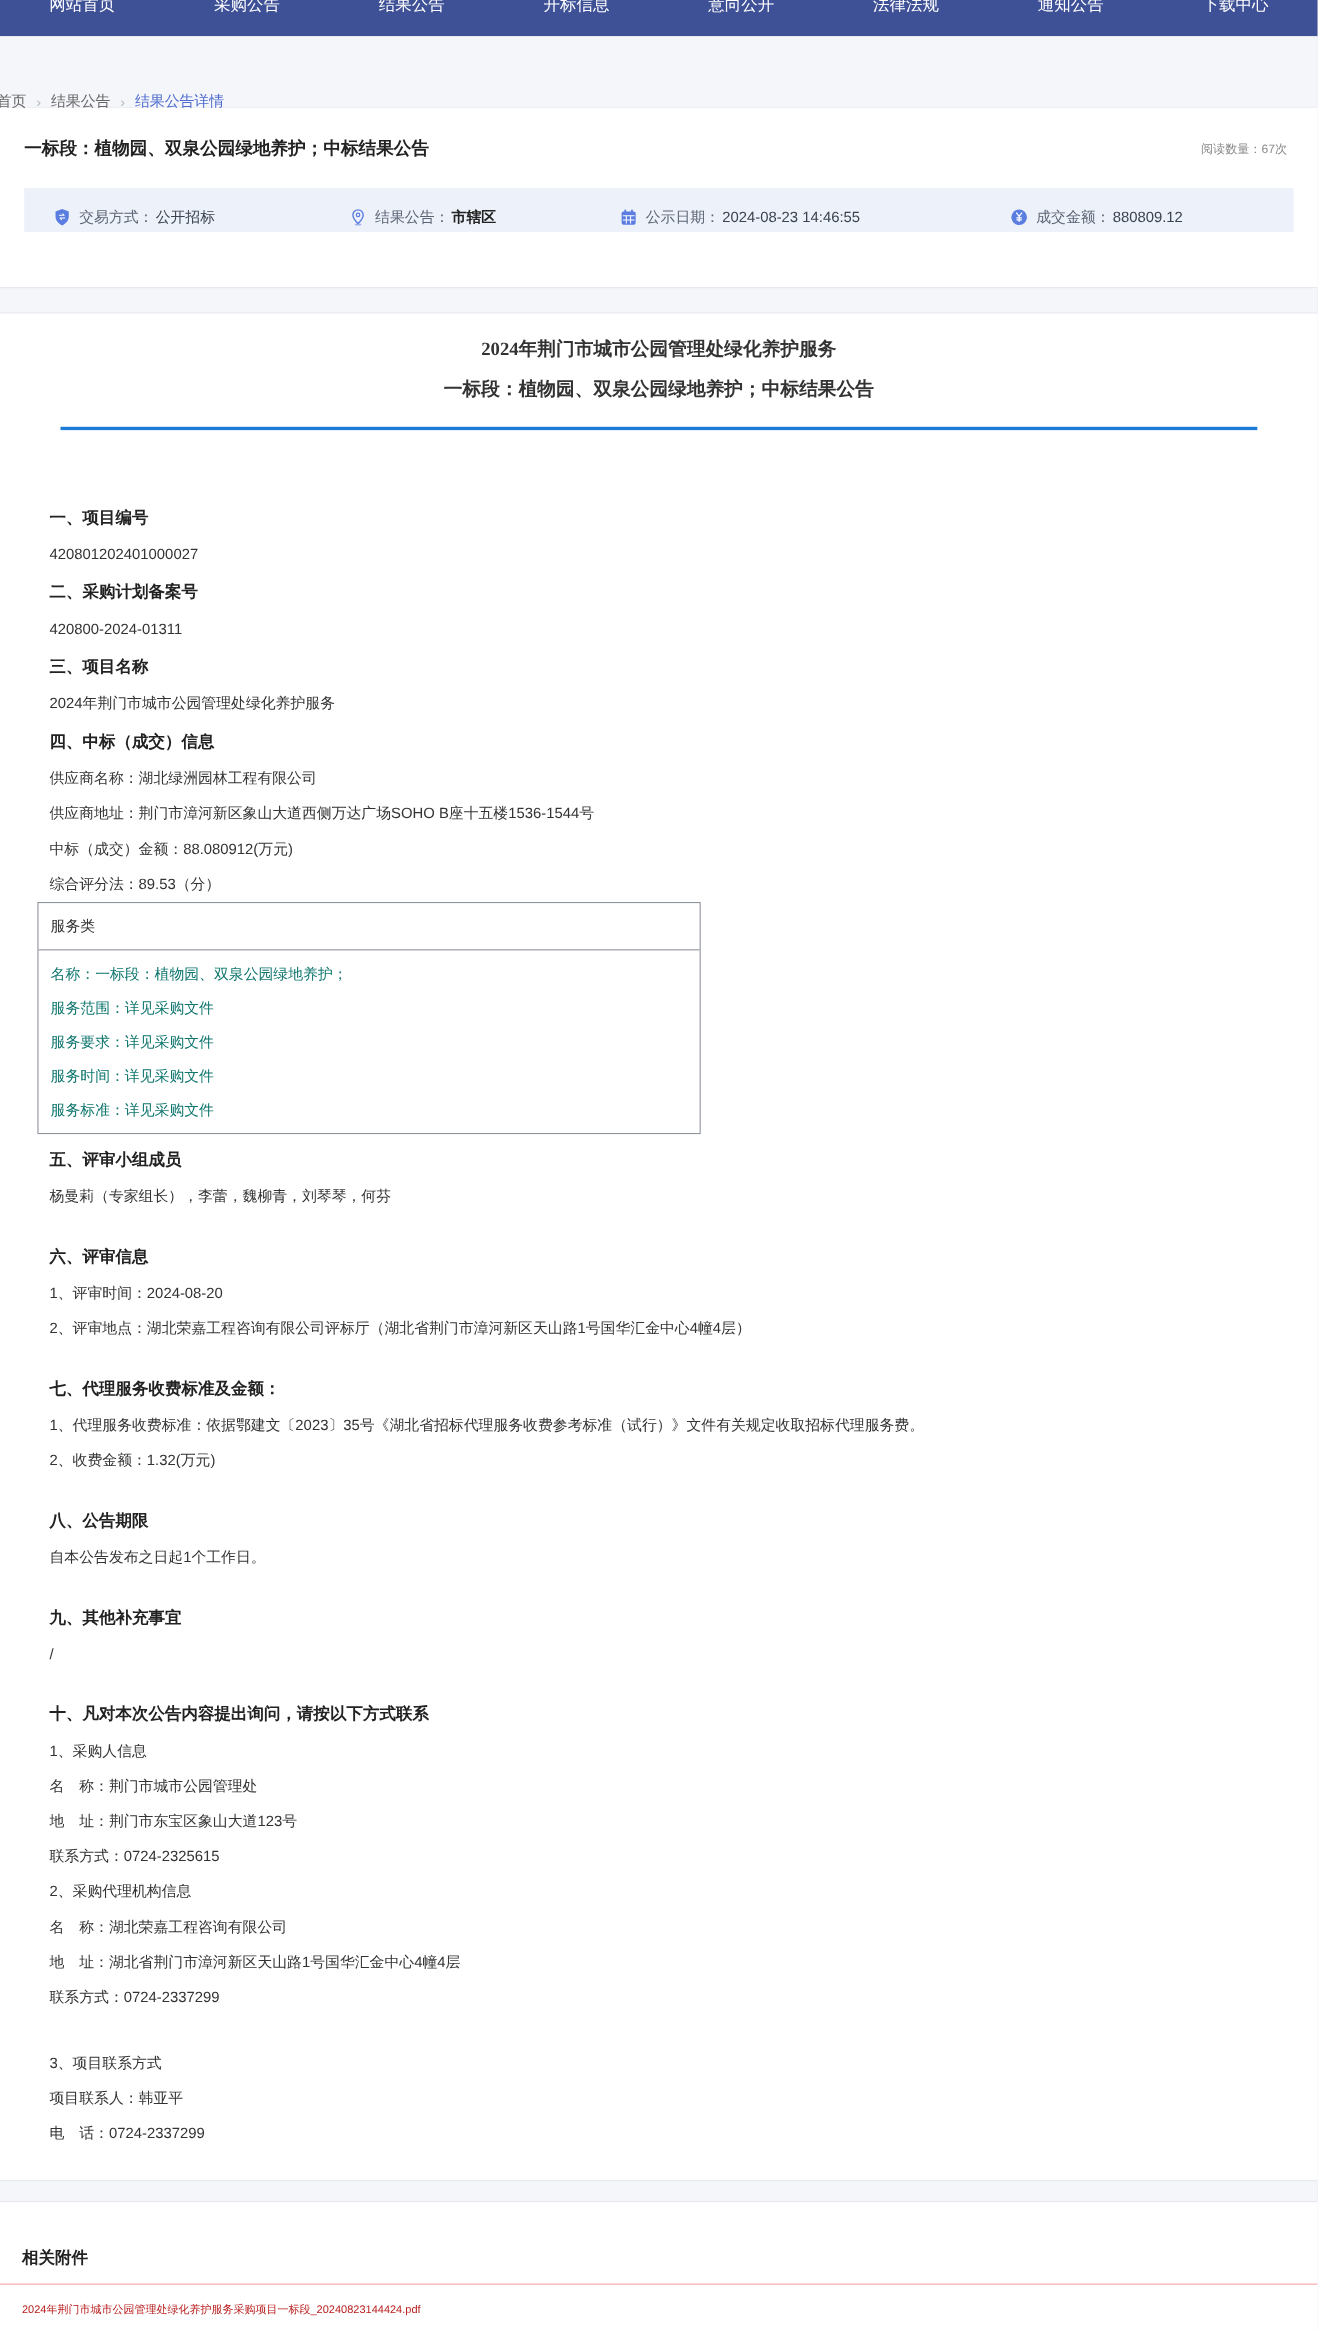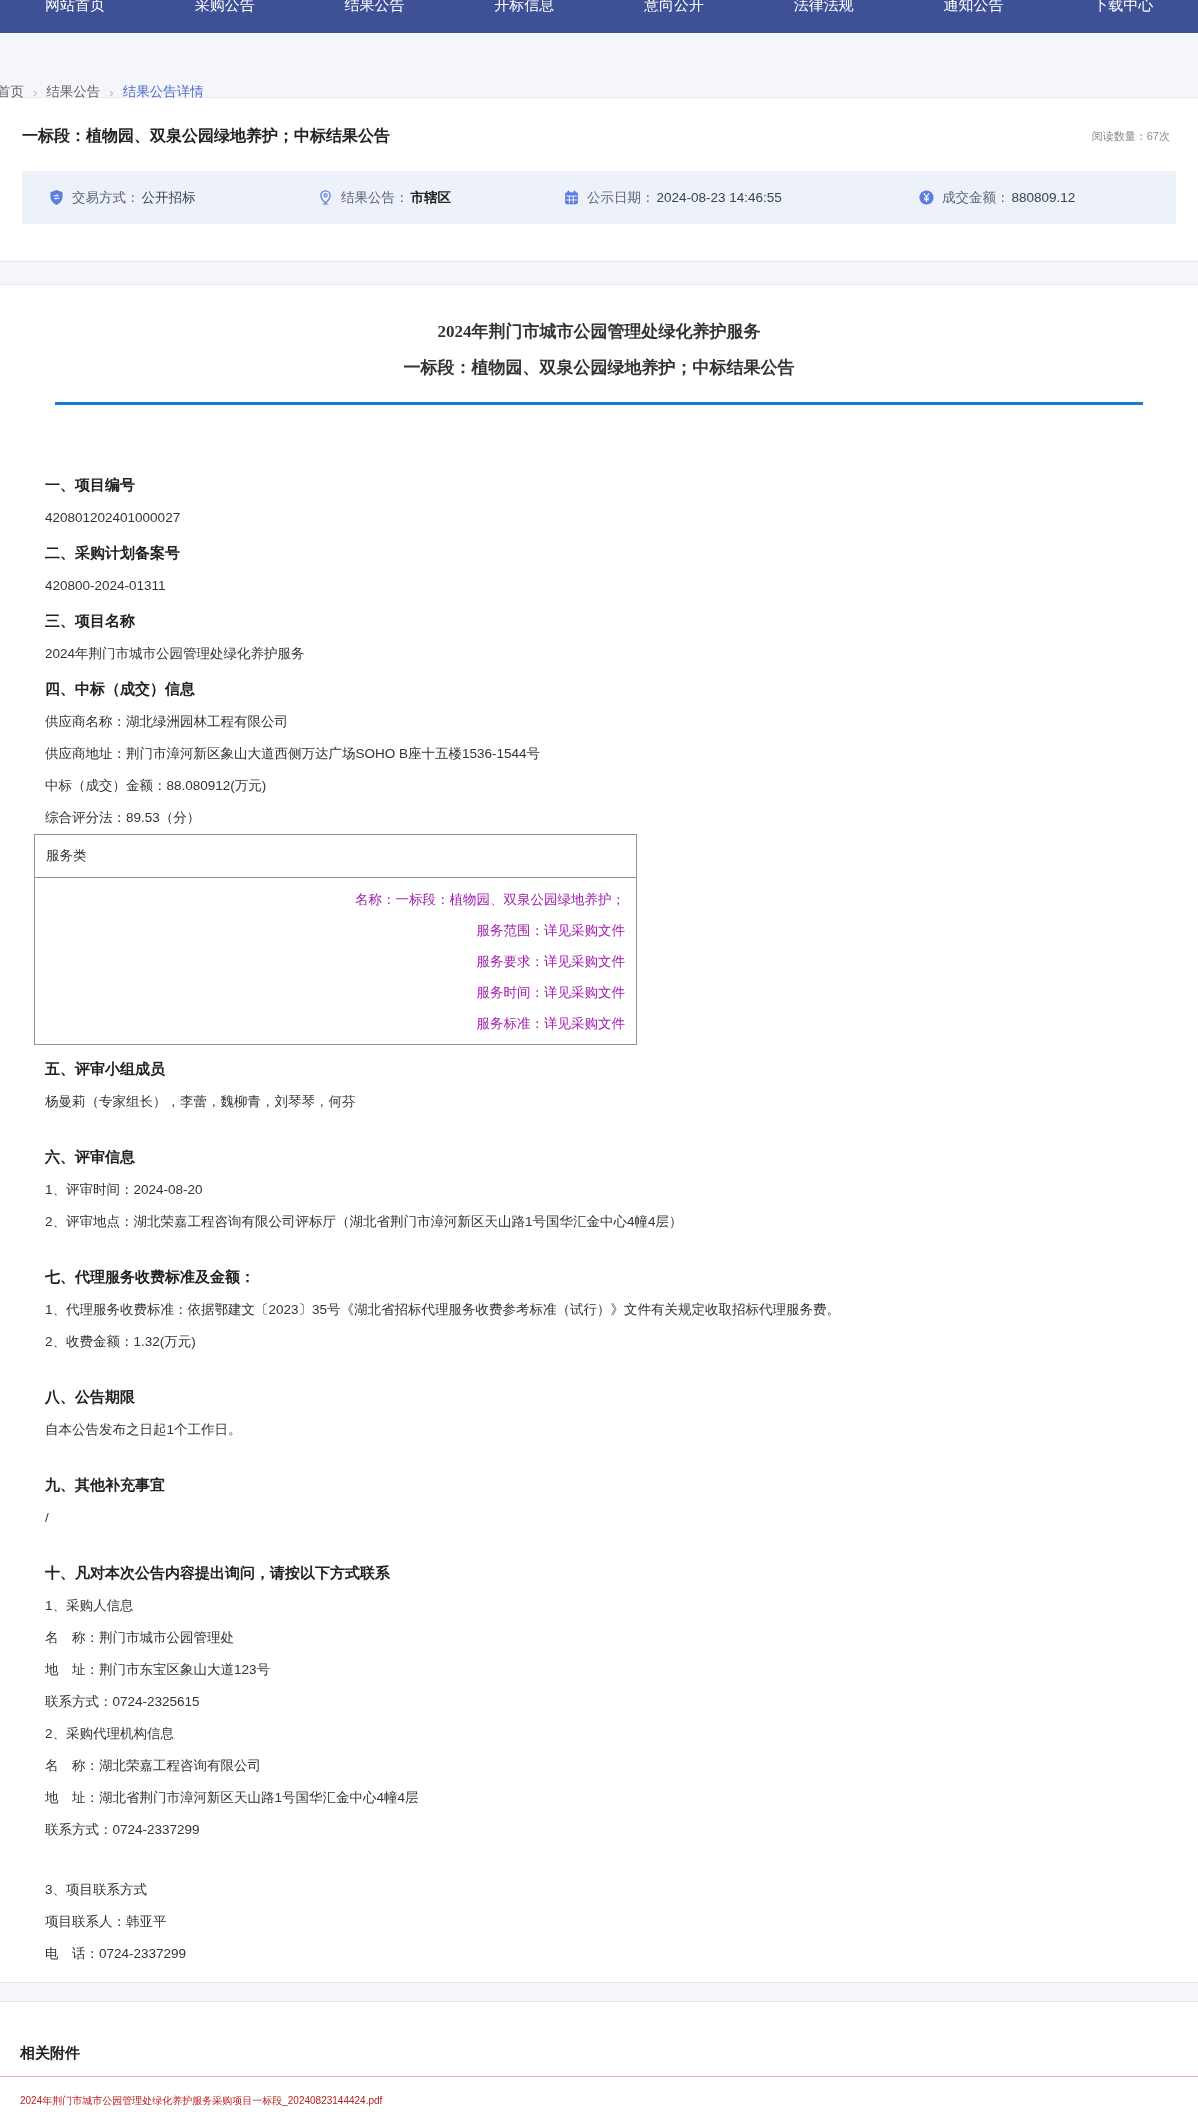--- a/index.html
+++ b/index.html
@@ -25,56 +25,56 @@
   .crumb-row { position:absolute; top:50px; left:-3px; font-size:13.5px; color:#666; display:flex; align-items:center; }
   .crumb-item { color:#666; cursor:pointer; }
   .crumb-sep { color:#b4b9c6; margin:0 9px; font-size:13px; }
   .crumb-current { color:var(--accent-blue, #4d6bd0); }
 
   
   .title-card { background:#fff; height:165px; border-top:1px solid #e9ebf1; border-bottom:1px solid #e4e7ee; padding-top:26px; }
   .title-row { display:flex; align-items:flex-end; padding:0 28px 0 22px; }
   .page-title { font-size:16px; font-weight:600; color:#222; line-height:24px; flex:1; }
   .read-count { font-size:11px; color:#888; line-height:24px; white-space:nowrap;padding-left:12px; }
-  .meta-bar { position:relative; margin:23px 22px 0; height:53px; background:var(--meta-bg, #edf1f9);text-decoration:underline; }
+  .meta-bar { position:relative; margin:23px 22px 0; height:40px; background:var(--meta-bg, #edf1f9);text-decoration:underline; }
   .meta-item { position:absolute; top:0; height:53px; display:flex; align-items:center; font-size:13.5px; }
   .meta-item:nth-child(1){ left:26px; }
   .meta-item:nth-child(2){ left:295px; }
   .meta-item:nth-child(3){ left:541px; }
   .meta-item:nth-child(4){ left:896px; }
   .meta-icon { width:17px; height:17px; margin-right:7px; display:inline-flex; }
   .meta-icon svg { width:17px; height:17px; }
   .meta-label { color:#5c6575; }
   .meta-value { color:#3a4350; margin-left:2px; }
   .meta-value.em { color:#222; font-weight:bold; }
 
   
   .gap22 { height:22px; }
   .gap18 { height:18px; }
 
   
-  .doc-card { background:#fff; height:1699px; border-top:1px solid #e4e7ee; border-bottom:1px solid #e4e7ee; padding-top:36px; overflow:hidden; }
+  .doc-card { background:#fff; height:1699px; border-top:1px solid #e4e7ee; border-bottom:1px solid #e4e7ee; padding-top:22px; overflow:hidden; }
   .doc-title { text-align:center; font-family:"Liberation Serif","DejaVu Serif",serif; font-weight:bold; font-size:17px; color:#333; line-height:22px; }
   .doc-title + .doc-title { margin-top:14px; }
   .doc-rule { height:3px; background:var(--rule-blue, #1b7bd9); margin:23px 55px 0; }
 
   .doc-sections { padding:0 45px; }
   .section { margin-top:14px; }
   .section.first { margin-top:69px; }
   .section.wide { margin-top:34px; }
   .section.tight { margin-top:13px; }
   .section.no-heading { margin-top:40px; }
   .sec-heading { font-size:15px; font-weight:bold; color:#222; line-height:22px; }
   .body-line { font-size:13.5px; color:#333; line-height:20px; margin-top:12px; }
 
   
   .svc-table { margin:6px 0 0 -11px; width:603px; border:1px solid #8f949d; }
   .tbl-header { height:43px; display:flex; align-items:center; padding:0 11px; border-bottom:1px solid #8f949d; font-size:13.5px; color:#333; }
   .tbl-body { padding:12px 11px 10px; }
-  .tbl-row { font-size:13.5px; color:#a21caf; line-height:20px; margin-bottom:11px;text-align:right; }
+  .tbl-row { font-size:13.5px; color:#0f766e; line-height:20px; margin-bottom:11px; }
   .tbl-row:last-child { margin-bottom:0; }
 
   
   .attach-card { background:#fff; border-top:1px solid #e4e7ee; min-height:118px; }
   .attach-heading { font-size:15px; font-weight:bold; color:#222; line-height:22px; padding:40px 20px 12px; border-bottom:1px solid #fca5a5; }
   .attach-file { font-size:10px; color:#b91c1c; line-height:20px; padding:14px 20px 0; cursor:pointer; width:fit-content; }
 </style>
 </head>
 <body>
 

